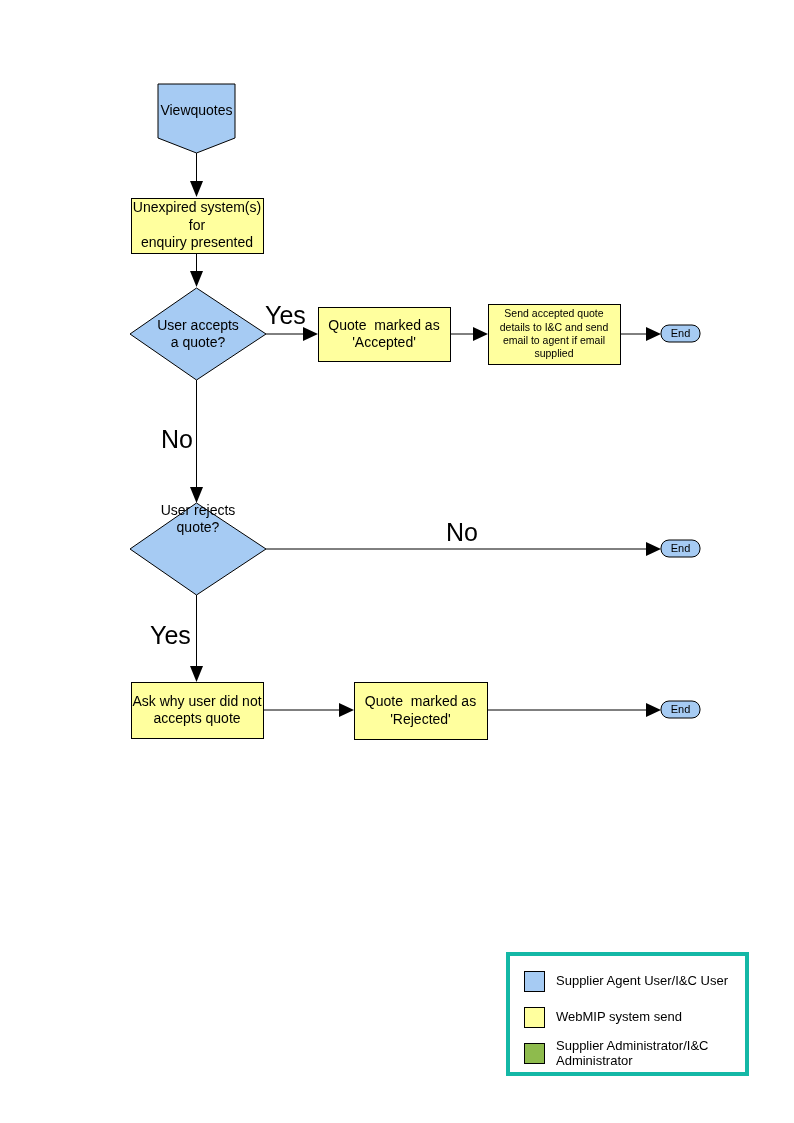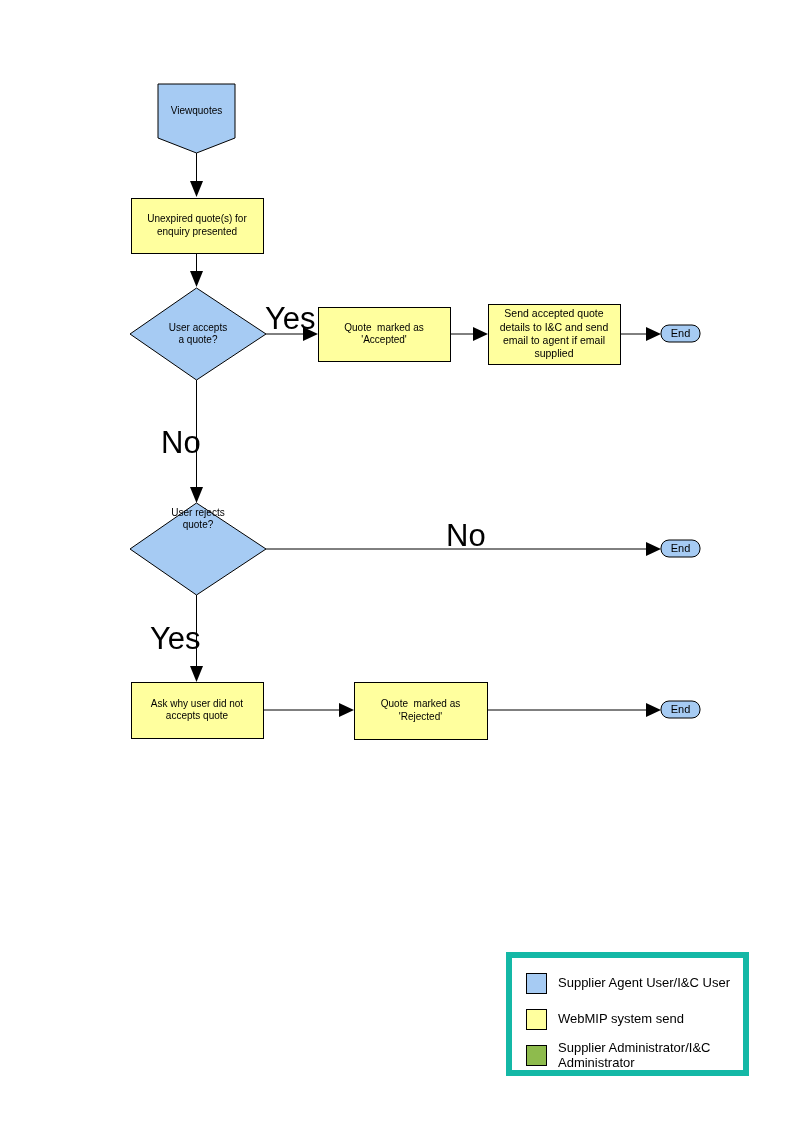--- a/index.html
+++ b/index.html
@@ -3,32 +3,32 @@
 <meta charset="utf-8">
 <style>
   html,body { margin:0; padding:0; background:#ffffff; }
   .page {
     position:relative; width:794px; height:1123px; background:#ffffff;
     font-family:"Liberation Sans", sans-serif; color:#000; overflow:hidden;
   }
   svg.layer { position:absolute; left:0; top:0; }
   .node-label {
     position:absolute; display:flex; align-items:center; justify-content:center;
-    text-align:center; font-size:10px; line-height:1.25; white-space:pre-wrap;
+    text-align:center; font-size:14px; line-height:1.25; white-space:pre-wrap;
     color:#000; pointer-events:none;
   }
   .node-label.small { font-size:10.5px; line-height:1.28; }
   .end-label { font-size:11px; line-height:1; }
   .edge-label {
-    position:absolute; font-size:31px; line-height:1.1; color:#000;
+    position:absolute; font-size:25px; line-height:1.1; color:#000;
     font-family:"Liberation Sans", sans-serif; white-space:nowrap;
   }
   .legend {
     position:absolute; left:506px; top:952px; width:243px; height:124px;
-    border:6px solid #14b8a6; background:#fff; box-sizing:border-box;
+    border:4px solid #14b8a6; background:#fff; box-sizing:border-box;
   }
   .legend-row { position:absolute; left:14px; height:20px; display:flex; align-items:center; }
   .legend-swatch { width:19px; height:19px; border:1px solid #000; flex:none; box-sizing:content-box; }
   .legend-label { margin-left:11px; font-size:13px; line-height:1.18; }
   .legend-label.wrap { width:175px; }
 </style>
 </head>
 <body>
 
 <div class="page">
@@ -79,21 +79,21 @@
 
     <rect x="131" y="682" width="132" height="56" stroke="#000" stroke-width="1" shape-rendering="crispEdges" fill="#FFFF9E"></rect>
 
     <rect x="354" y="682" width="133" height="57" stroke="#000" stroke-width="1" shape-rendering="crispEdges" fill="#FFFF9E"></rect>
 
     <rect x="661" y="701" width="39" height="17" rx="8" ry="8" stroke="#000" stroke-width="1" fill="#A6CBF3"></rect>
   </svg>
 
   <div class="node-label" style="left:158px; top:85px; width:77px; height:52px;">Viewquotes</div>
 
-  <div class="node-label" style="left:131px; top:198px; width:132px; height:55px;">Unexpired quote(s) for
+  <div class="node-label" style="left:131px; top:198px; width:132px; height:55px;">Unexpired system(s) for
 enquiry presented</div>
 
   <div class="node-label" style="left:129px; top:288px; width:138px; height:92px;">User accepts
 a quote?</div>
 
   <div class="node-label" style="left:318px; top:307px; width:132px; height:54px;">Quote  marked as
 'Accepted'</div>
 
   <div class="node-label small" style="left:488px; top:304px; width:132px; height:60px;">Send accepted quote
 details to I&amp;C and send

